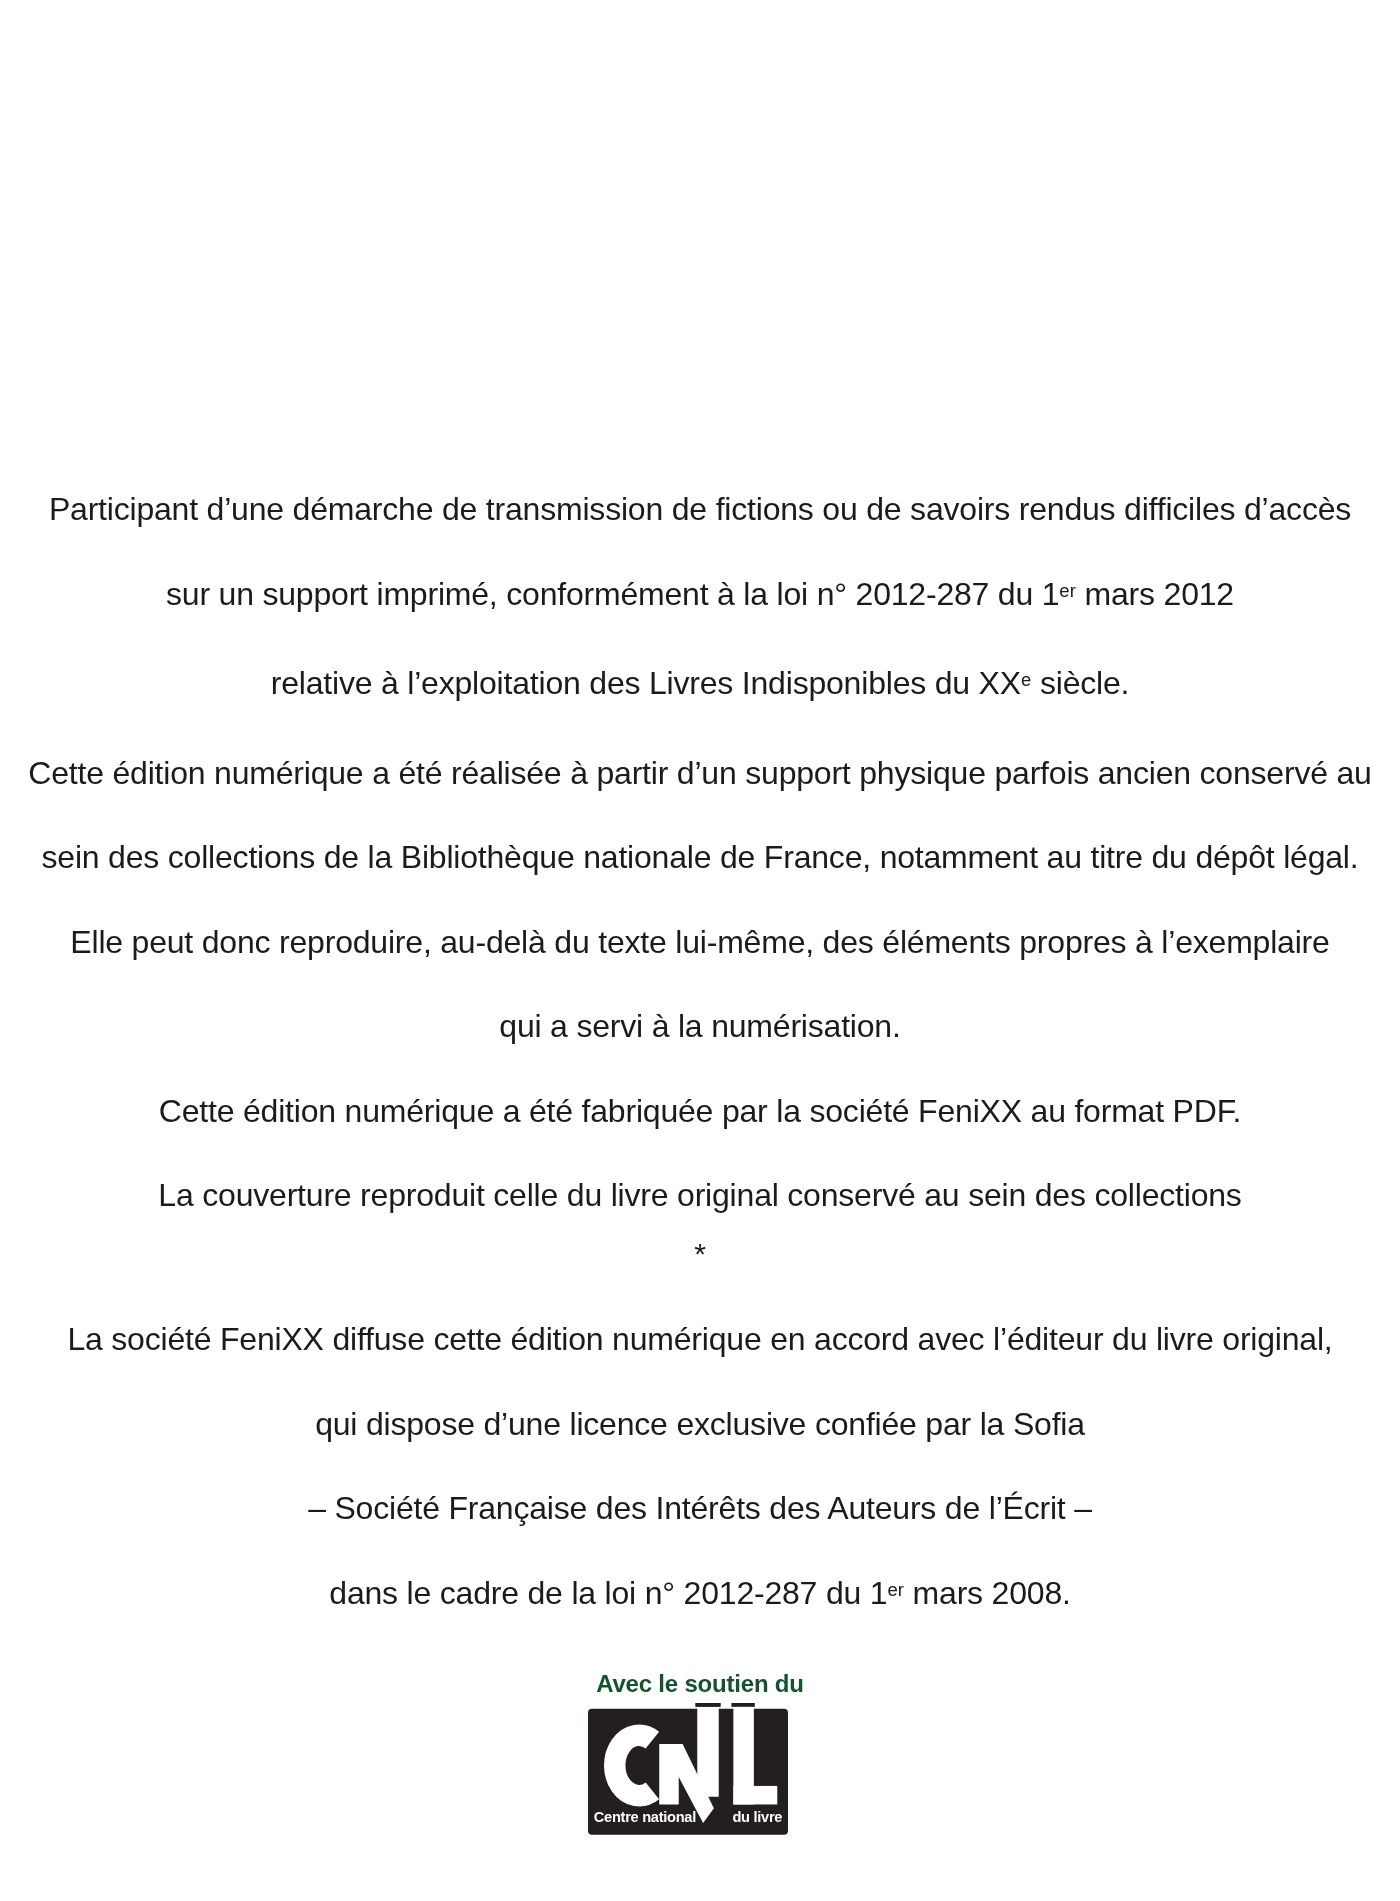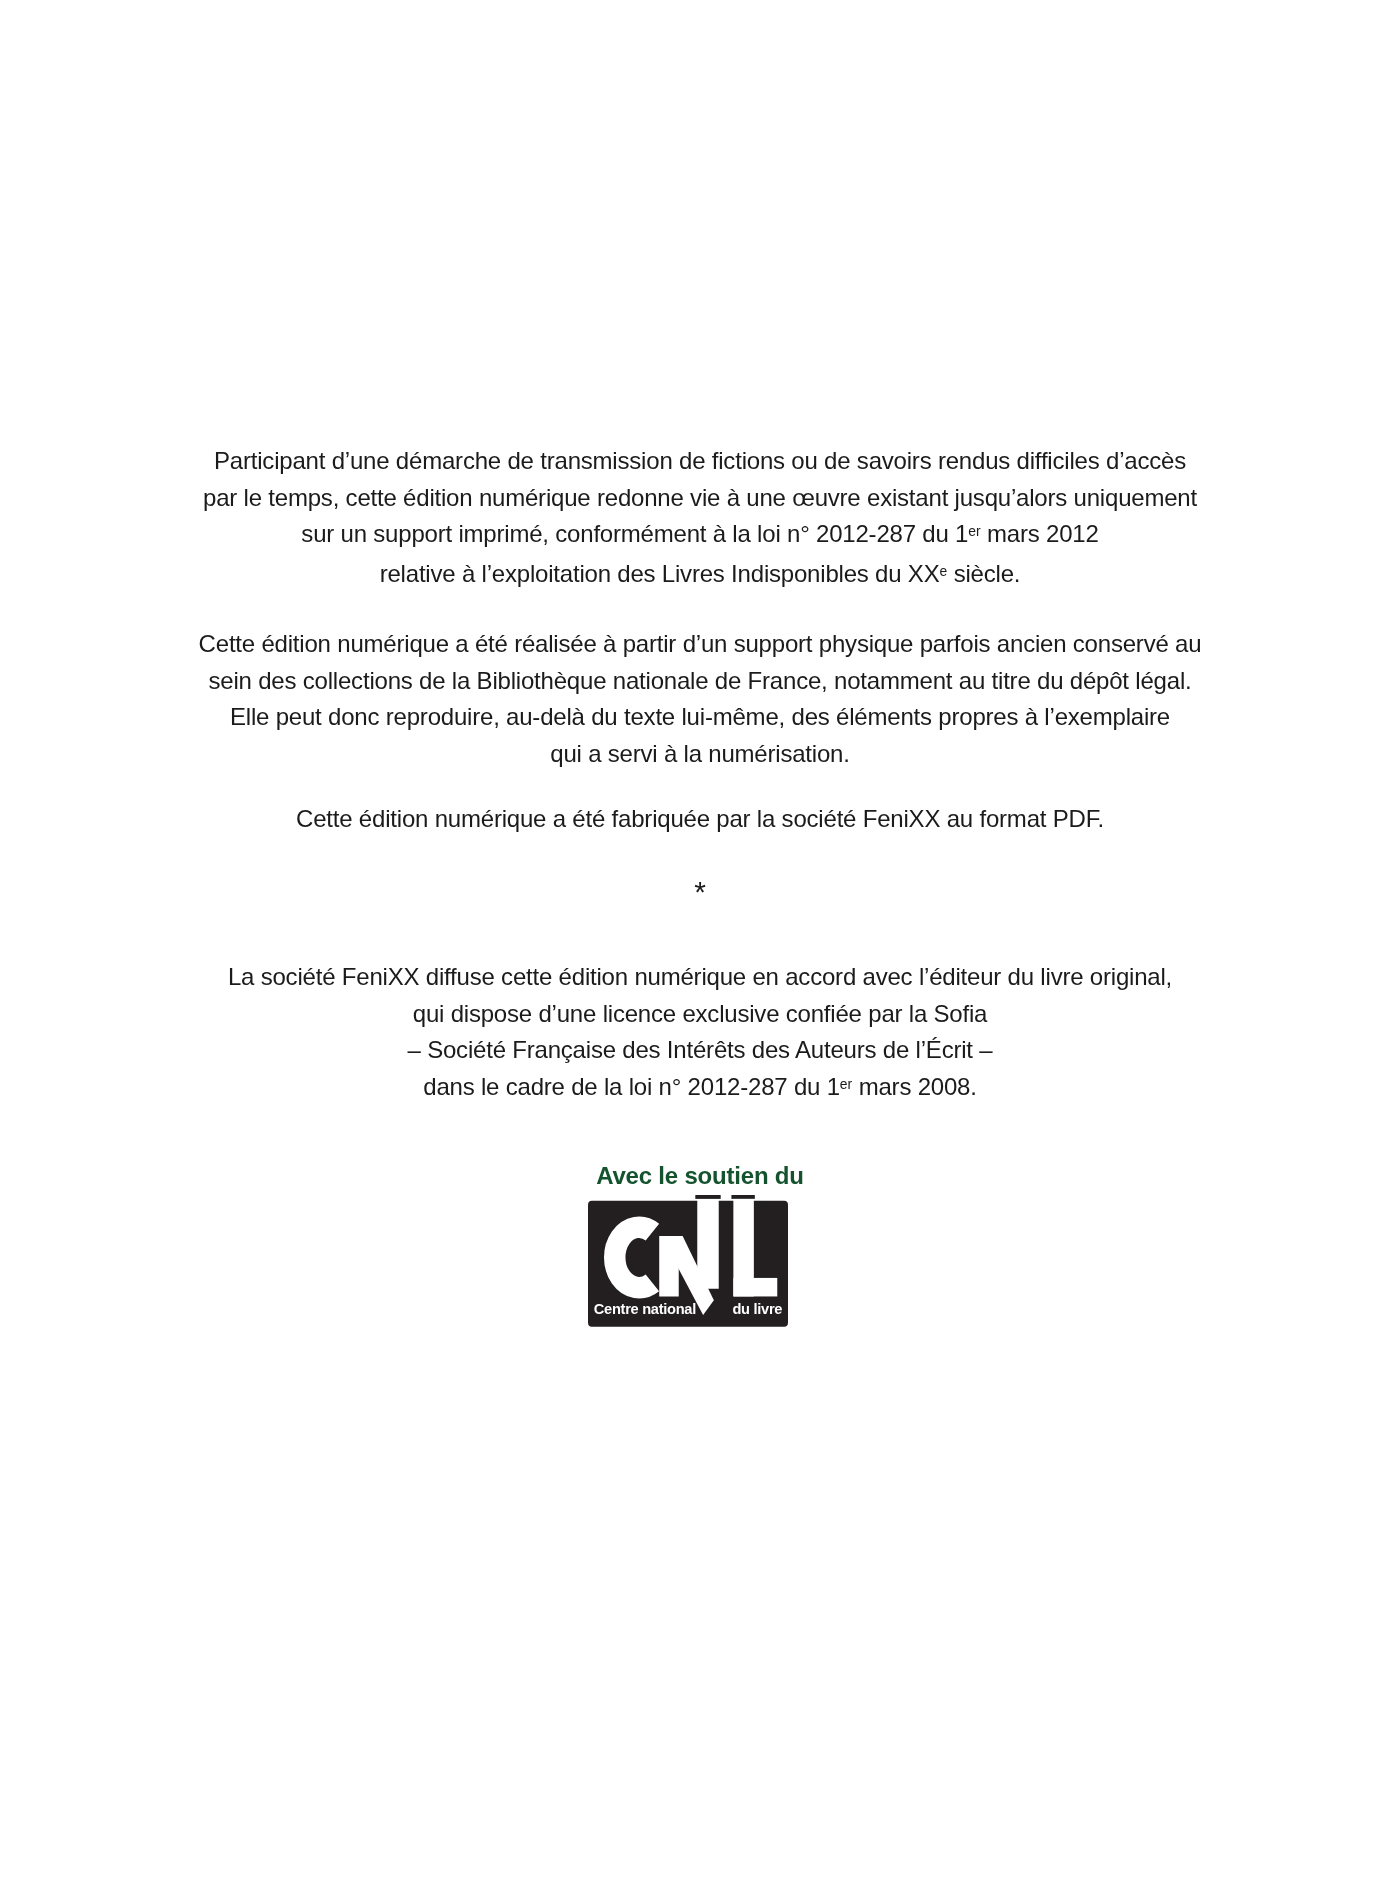--- a/index.html
+++ b/index.html
@@ -2,21 +2,21 @@
 <html lang="fr"><head>
 <meta charset="utf-8">
 <style>
   html,body{margin:0;padding:0;}
   body{
     width:1400px;height:1901px;background:#ffffff;position:relative;
     font-family:"Liberation Sans",sans-serif;color:#1b1b1b;overflow:hidden;
   }
   .content{position:absolute;top:443px;left:0;width:1400px;text-align:center;}
   .para{margin:0;}
-  .line{font-size:24px;line-height:36.5px;letter-spacing:-0.2px;white-space:nowrap;}
+  .line{font-size:32px;line-height:36.5px;letter-spacing:-0.2px;white-space:nowrap;margin-top:48px;}
   .sup{font-size:0.58em;position:relative;top:-0.42em;letter-spacing:0;}
   .mb-p1{margin-bottom:31px;}
   .mb-p2{margin-bottom:29px;}
   .mb-p3{margin-bottom:36px;}
   .mb-p4{margin-bottom:22px;}
   .star-row{font-size:30px;line-height:36.5px;margin-bottom:49px;}
   .mb-p5{margin-bottom:53px;}
   .support-caption{
     font-size:24px;line-height:30px;font-weight:bold;letter-spacing:-0.2px;
     color:#14532d;margin-bottom:4px;
@@ -27,37 +27,37 @@
     font-family:"Liberation Sans",sans-serif;font-weight:bold;letter-spacing:-0.3px;
   }
 </style>
 </head>
 <body>
 
 <div class="content">
 
   <div class="para mb-p1">
     <div class="line">Participant d’une démarche de transmission de fictions ou de savoirs rendus difficiles d’accès</div>
-    <div class="line">par le temps, cette édition numérique redonne vie à une œuvre existant jusqu’alors uniquement</div>
     <div class="line"><span>sur un support imprimé, conformément à la loi n° 2012-287 du 1</span><span class="sup">er</span><span> mars 2012</span></div>
     <div class="line"><span>relative à l’exploitation des Livres Indisponibles du XX</span><span class="sup">e</span><span> siècle.</span></div>
   </div>
 
   <div class="para mb-p2">
     <div class="line">Cette édition numérique a été réalisée à partir d’un support physique parfois ancien conservé au</div>
     <div class="line">sein des collections de la Bibliothèque nationale de France, notamment au titre du dépôt légal.</div>
     <div class="line">Elle peut donc reproduire, au-delà du texte lui-même, des éléments propres à l’exemplaire</div>
     <div class="line">qui a servi à la numérisation.</div>
   </div>
 
   <div class="para mb-p3">
     <div class="line">Cette édition numérique a été fabriquée par la société FeniXX au format PDF.</div>
   </div>
 
   <div class="para mb-p4">
+    <div class="line">La couverture reproduit celle du livre original conservé au sein des collections</div>
   </div>
 
   <div class="star-row">*</div>
 
   <div class="para mb-p5">
     <div class="line">La société FeniXX diffuse cette édition numérique en accord avec l’éditeur du livre original,</div>
     <div class="line">qui dispose d’une licence exclusive confiée par la Sofia</div>
     <div class="line">– Société Française des Intérêts des Auteurs de l’Écrit –</div>
     <div class="line"><span>dans le cadre de la loi n° 2012-287 du 1</span><span class="sup">er</span><span> mars 2008.</span></div>
   </div>

